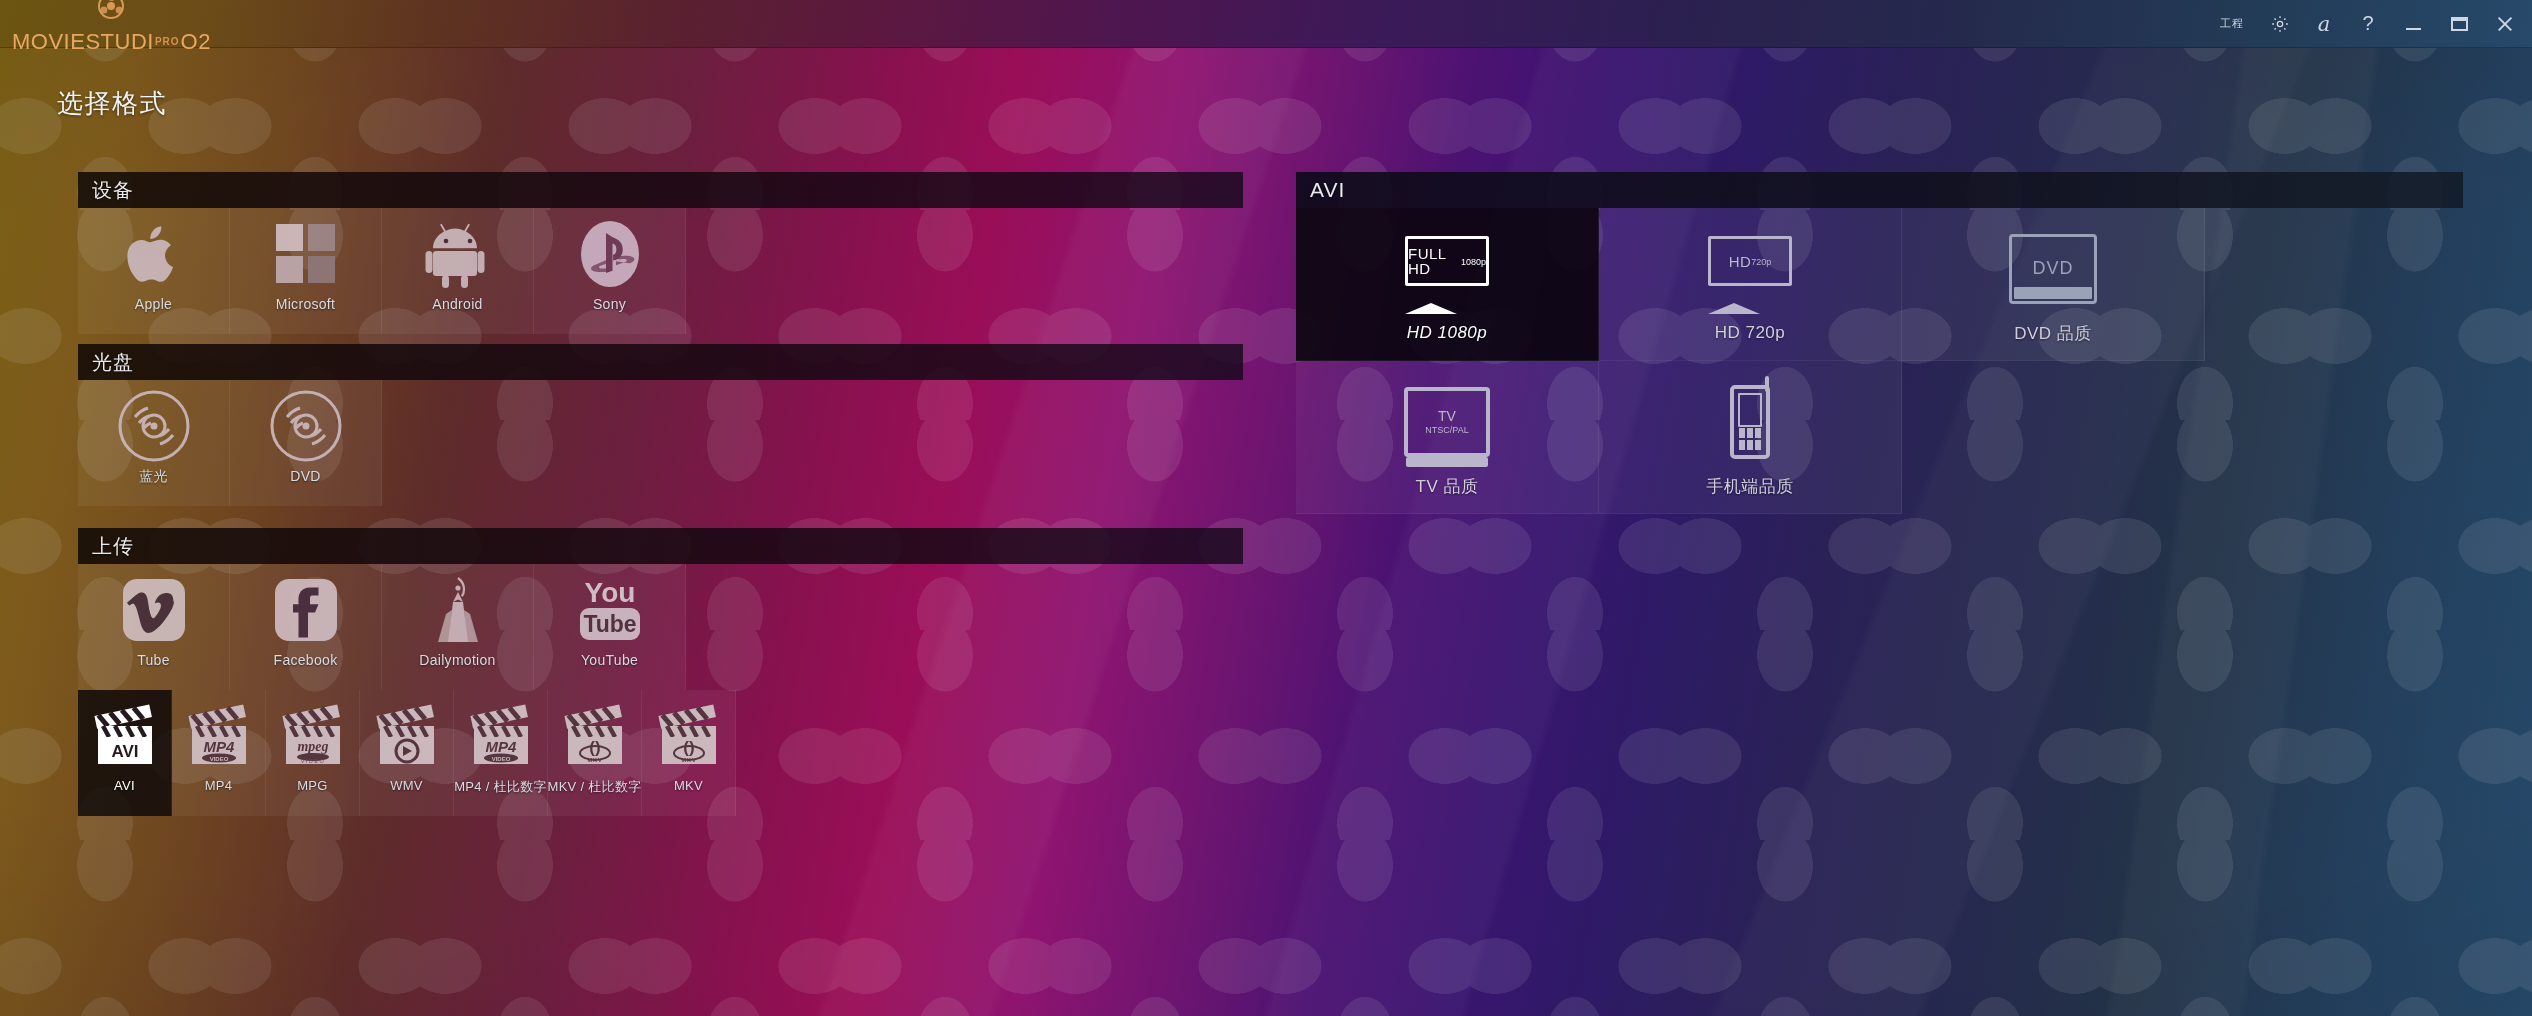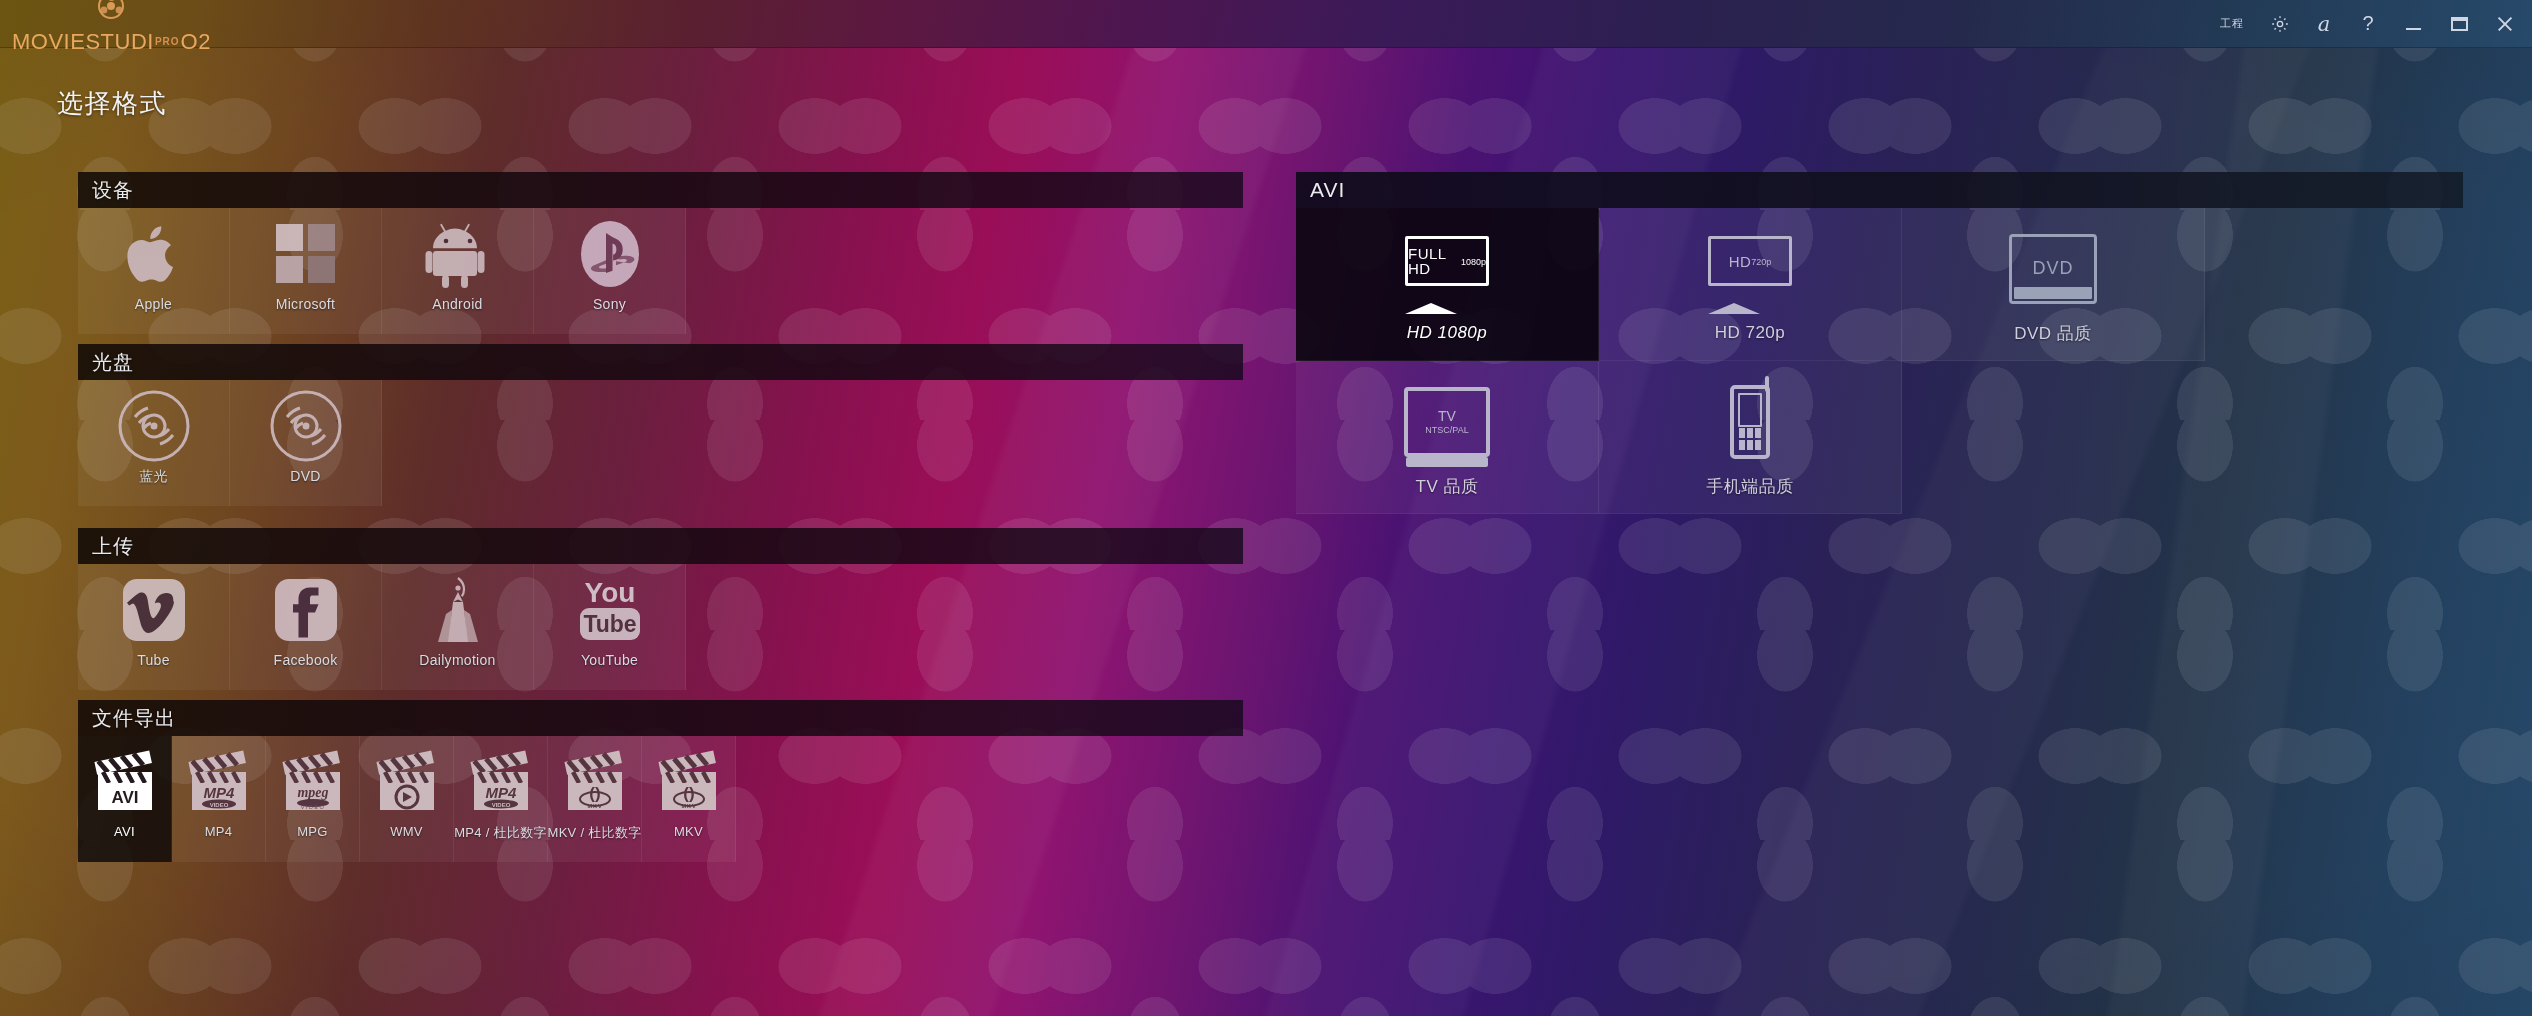--- a/index.html
+++ b/index.html
@@ -444,21 +444,20 @@
           <svg width="72" height="68" viewBox="0 0 72 68">
             <text x="36" y="26" font-family="Liberation Sans, sans-serif" font-size="28" font-weight="bold" fill="#cfbdc6" text-anchor="middle">You</text>
             <rect x="6" y="32" width="60" height="32" rx="9" fill="#cfbdc6" opacity=".93"></rect>
             <text x="36" y="56" font-family="Liberation Sans, sans-serif" font-size="23" font-weight="bold" fill="#54313f" text-anchor="middle">Tube</text>
           </svg>
         </span>
         <span class="t-lab">YouTube</span>
       </div>
     </div>
 
-    <div class="sec-head" style="margin-top:10px">文件导出</div>
     <div class="tiles export">
 
       <div class="tile sel">
         <span class="t-ico">
           <svg width="70" height="64" viewBox="0 0 70 64">
             <g transform="rotate(-12 35 26)">
               <rect x="8" y="6" width="56" height="13" fill="#fff"></rect>
               <path d="M12 6l7 13M24 6l7 13M36 6l7 13M48 6l7 13" stroke="#241a1f" stroke-width="5"></path>
             </g>
             <rect x="8" y="22" width="54" height="11" fill="#fff"></rect>

